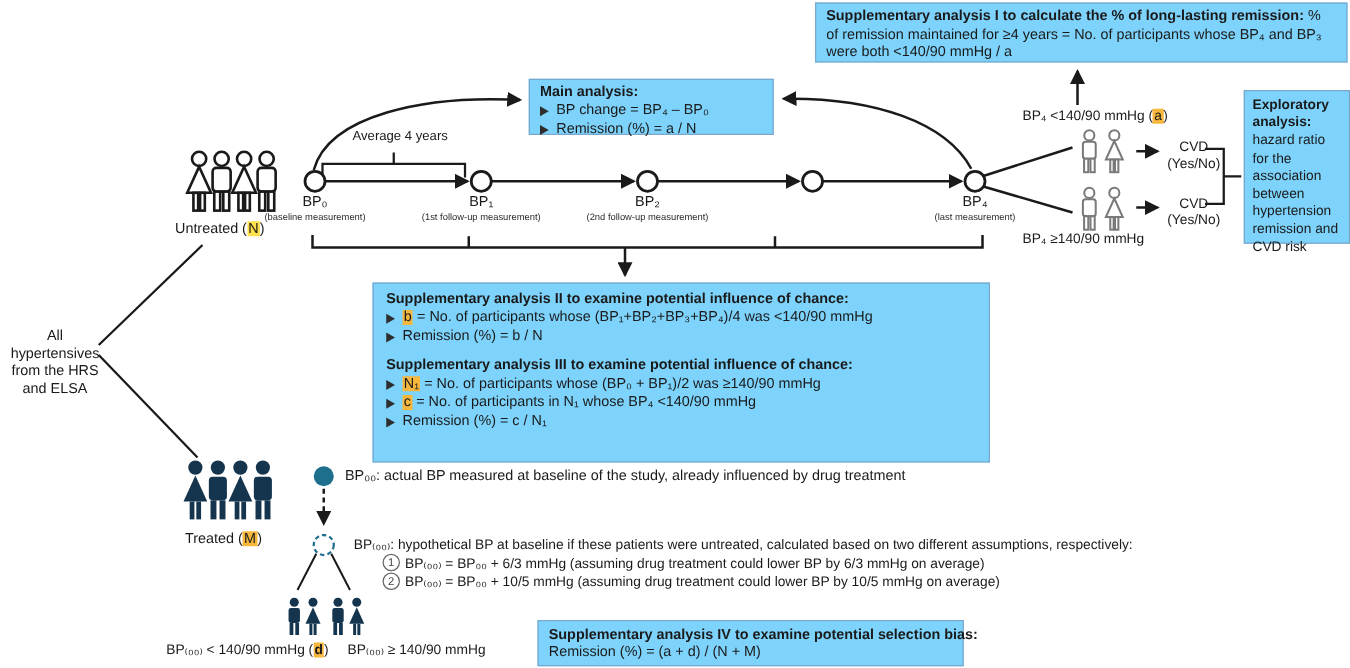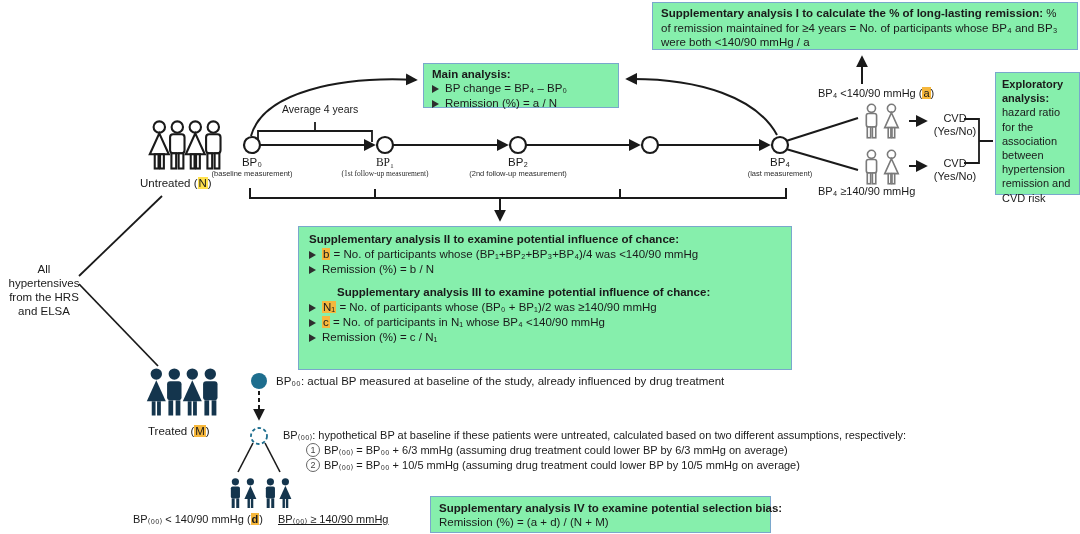--- a/index.html
+++ b/index.html
@@ -1,19 +1,19 @@
 <!DOCTYPE html>
 <html><head>
 <meta charset="utf-8">
 <style>
   html,body{margin:0;padding:0;background:#fff;}
   .stage{position:relative;width:1080px;height:534px;background:#fff;overflow:hidden;
          font-family:"Liberation Sans","DejaVu Sans",sans-serif;color:#1a1a1a;}
   .abs{position:absolute;}
-  .box{position:absolute;background:#86efac;border:1.5px solid #7aa7cc;box-sizing:border-box;
+  .box{position:absolute;background:#7dd3fc;border:1.5px solid #7aa7cc;box-sizing:border-box;
        font-size:11.5px;line-height:14.5px;padding:3px 8px;}
   .box .title{font-weight:bold;}
   .bullet-line{display:flex;align-items:center;line-height:15px;}
   .tri{width:0;height:0;border-left:7px solid #2e2e2e;border-top:4px solid transparent;
        border-bottom:4px solid transparent;display:inline-block;margin-right:6px;flex:0 0 auto;}
   .hl-y{background:#ffe14d;padding:0 1px;}
   .hl-o{background:#f6b73c;padding:0 1px;}
   .lbl{position:absolute;font-size:11.5px;white-space:nowrap;}
   .center{text-align:center;white-space:normal;}
   .cap{font-size:7.5px;color:#2b2b2b;line-height:9px;}
@@ -149,21 +149,21 @@
     <div class="title" style="line-height:15px;">Supplementary analysis II to examine potential influence of chance:</div>
     <div class="bullet-line">
       <span class="tri"></span>
       <span><span class="hl-o">b</span><span> = No. of participants whose (BP₁+BP₂+BP₃+BP₄)/4 was &lt;140/90 mmHg</span></span>
     </div>
     <div class="bullet-line">
       <span class="tri"></span>
       <span>Remission (%) = b / N</span>
     </div>
     <div class="gap"></div>
-    <div class="title" style="line-height:15px;margin-left:28px;">Supplementary analysis III to examine potential influence of chance:</div>
+    <div class="title" style="line-height:15px;">Supplementary analysis III to examine potential influence of chance:</div>
     <div class="bullet-line">
       <span class="tri"></span>
       <span><span class="hl-o">N₁</span><span> = No. of participants whose (BP₀ + BP₁)/2 was ≥140/90 mmHg</span></span>
     </div>
     <div class="bullet-line">
       <span class="tri"></span>
       <span><span class="hl-o">c</span><span> = No. of participants in N₁ whose BP₄ &lt;140/90 mmHg</span></span>
     </div>
     <div class="bullet-line">
       <span class="tri"></span>
@@ -180,21 +180,21 @@
     <span class="title">Exploratory analysis:</span>
     <span>hazard ratio for the association between hypertension remission and CVD risk</span>
   </div>
 
   <div class="lbl" style="left:282px;top:103px;font-size:10.5px;">Average 4 years</div>
 
   <div class="bp-pt" style="left:182px;top:156px;">
     <div class="bp">BP₀</div>
     <div class="cap">(baseline measurement)</div>
   </div>
-  <div class="bp-pt" style="left:315px;top:156px;font-family:Liberation Serif, serif;">
+  <div class="bp-pt" style="left:315px;top:156px;">
     <div class="bp">BP₁</div>
     <div class="cap">(1st follow-up measurement)</div>
   </div>
   <div class="bp-pt" style="left:448px;top:156px;">
     <div class="bp">BP₂</div>
     <div class="cap">(2nd follow-up measurement)</div>
   </div>
   <div class="bp-pt" style="left:710px;top:156px;">
     <div class="bp">BP₄</div>
     <div class="cap">(last measurement)</div>
@@ -219,15 +219,15 @@
   <div class="small-note" style="left:283px;top:429px;">BP₍₀₀₎: hypothetical BP at baseline if these patients were untreated, calculated based on two different assumptions, respectively:</div>
   <div class="small-note" style="left:306px;top:443px;display:flex;align-items:center;">
     <span class="circ">1</span>
     <span>BP₍₀₀₎ = BP₀₀ + 6/3 mmHg (assuming drug treatment could lower BP by 6/3 mmHg on average)</span>
   </div>
   <div class="small-note" style="left:306px;top:458px;display:flex;align-items:center;">
     <span class="circ">2</span>
     <span>BP₍₀₀₎ = BP₀₀ + 10/5 mmHg (assuming drug treatment could lower BP by 10/5 mmHg on average)</span>
   </div>
   <div class="small-note" style="left:133px;top:513px;"><span>BP₍₀₀₎ &lt; 140/90 mmHg (</span><span class="hl-o" style="font-weight:bold;">d</span><span>)</span></div>
-  <div class="small-note" style="left:278px;top:513px;text-decoration:underline;">BP₍₀₀₎ ≥ 140/90 mmHg</div>
+  <div class="small-note" style="left:278px;top:513px;">BP₍₀₀₎ ≥ 140/90 mmHg</div>
 
 </div>
 
 </body></html>

